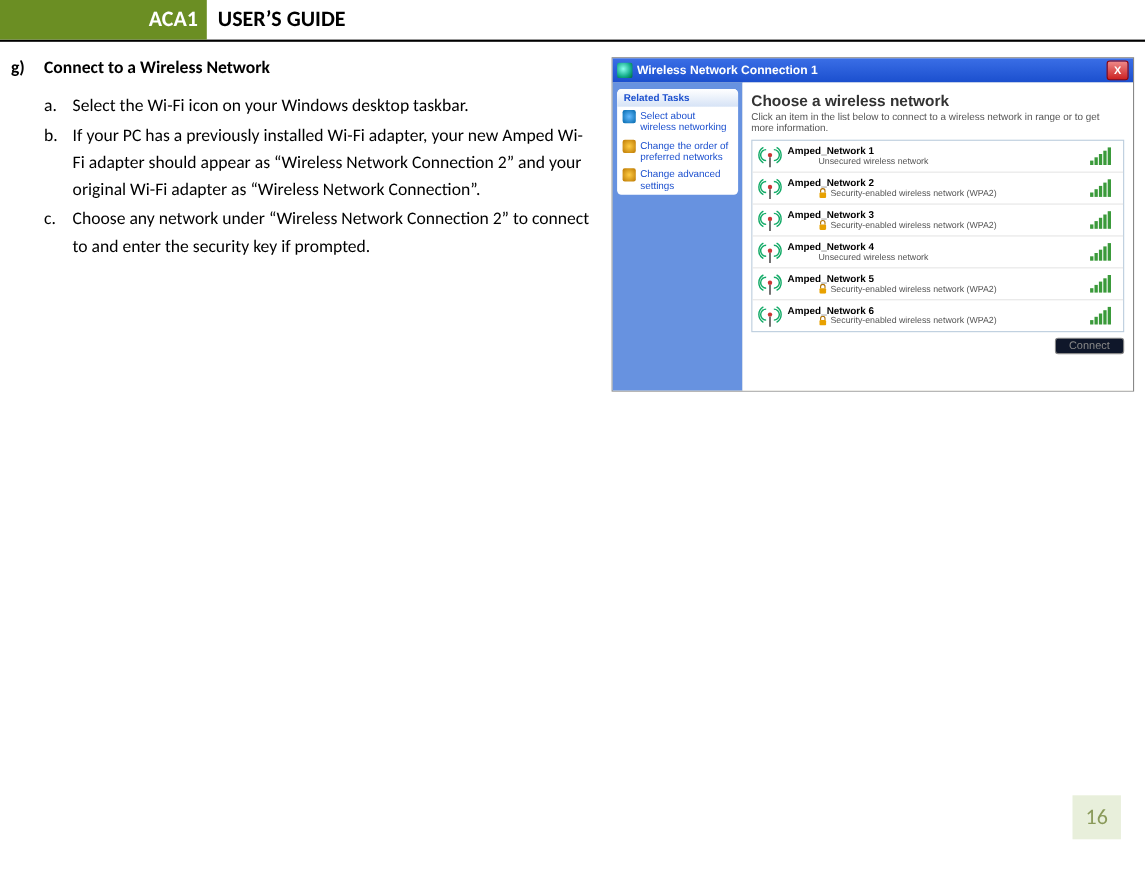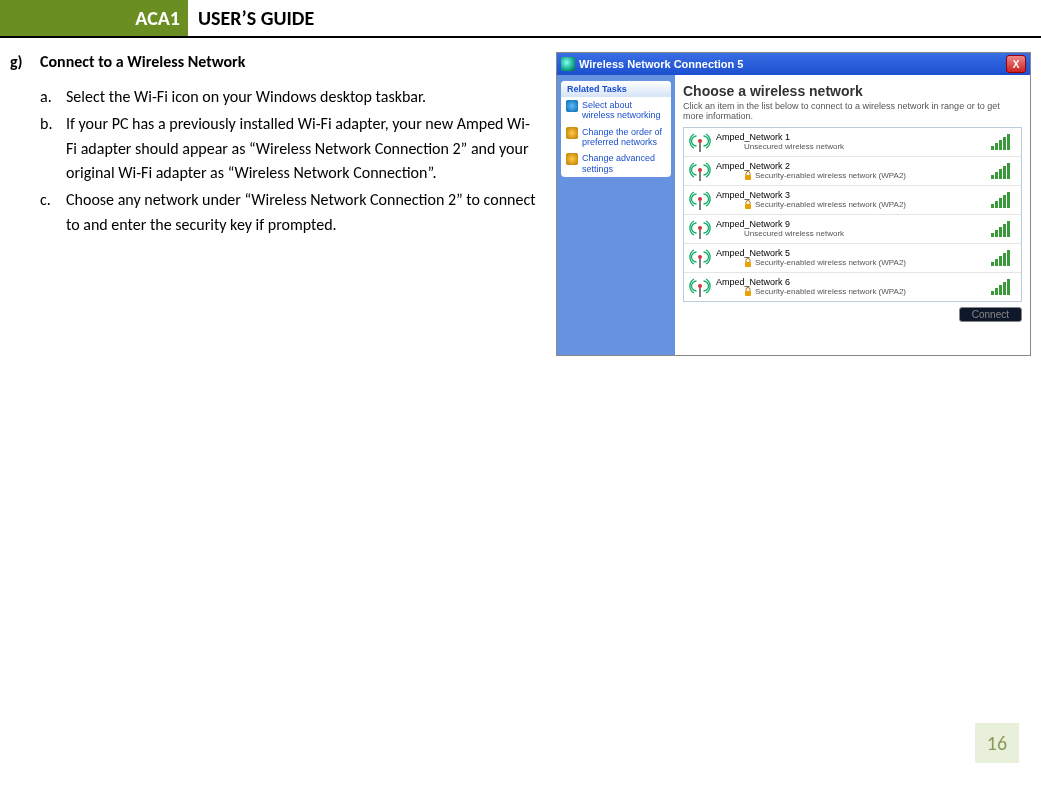--- a/index.html
+++ b/index.html
@@ -39,21 +39,21 @@
 .ico-adv{background:radial-gradient(circle,#fc4 0,#b70 100%);}
 .mainpane{flex:1;background:#fff;padding:8px 8px 6px 8px;}
 .mp-title{font-size:14px;font-weight:bold;color:#333;margin-bottom:2px;}
 .mp-sub{font-size:9px;color:#555;margin-bottom:6px;}
 .netlist{border:1px solid #bcd;}
 .netitem{display:flex;align-items:center;border-bottom:1px solid #e5e5e5;padding:3px 4px;}
 .netitem:last-child{border-bottom:none;}
 .anticon{width:24px;height:22px;flex:none;margin-right:4px;display:flex;align-items:center;justify-content:center;}
 .anticon svg{width:24px;height:22px;}
 .netinfo{flex:1;}
-.netname{font-size:9px;font-weight:normal;color:#000;line-height:1.1;}
+.netname{font-size:9px;font-weight:bold;color:#000;line-height:1.1;}
 .netsec{font-size:8px;color:#555;display:flex;align-items:center;padding-left:28px;}
 .netsec .lock{width:8px;height:9px;margin-right:3px;display:inline-block;}
 .netsec .lock svg{width:8px;height:9px;display:block;}
 .bars{width:26px;height:16px;flex:none;display:flex;align-items:flex-end;gap:1px;margin-left:4px;}
 .bars i{display:block;width:3px;background:#3a9a3a;}
 .bars i:nth-child(1){height:4px;}
 .bars i:nth-child(2){height:7px;}
 .bars i:nth-child(3){height:10px;}
 .bars i:nth-child(4){height:13px;}
 .bars i:nth-child(5){height:16px;}
@@ -95,21 +95,21 @@
             <div class="t">Choose any network under “Wireless Network Connection 2” to connect to and enter the security key if prompted.</div>
           </div>
         </div>
   </div>
 
   <div class="imgcol">
     <div class="imgborder">
       <div class="xpwin">
         <div class="titlebar">
           <div class="ticon"></div>
-          <div class="ttext">Wireless Network Connection 5</div>
+          <div class="ttext">Wireless Network Connection 1</div>
           <div class="close">
                 <span>X</span>
               </div>
         </div>
         <div class="xpbody">
           <div class="sidepanel">
             <div class="panelbox">
               <div class="panelhdr">Related Tasks</div>
               <div class="panelitem">
                     <span class="pi ico-learn"></span>
@@ -229,21 +229,21 @@
                           <path d="M6 3 A8 8 0 0 0 6 17"></path>
                           <path d="M8.5 5 A5 5 0 0 0 8.5 15"></path>
                           <path d="M18 3 A8 8 0 0 1 18 17"></path>
                           <path d="M15.5 5 A5 5 0 0 1 15.5 15"></path>
                         </g>
                         <circle cx="12" cy="10" r="2" fill="#c33"></circle>
                         <line x1="12" y1="12" x2="12" y2="21" stroke="#555" stroke-width="1.5"></line>
                       </svg>
                     </div>
                     <div class="netinfo">
-                      <div class="netname">Amped_Network 9</div>
+                      <div class="netname">Amped_Network 4</div>
                       <div class="netsec">
                         <span>Unsecured wireless network</span>
                       </div>
                     </div>
                     <div class="bars">
                       <i></i>
                       <i></i>
                       <i></i>
                       <i></i>
                       <i></i>

